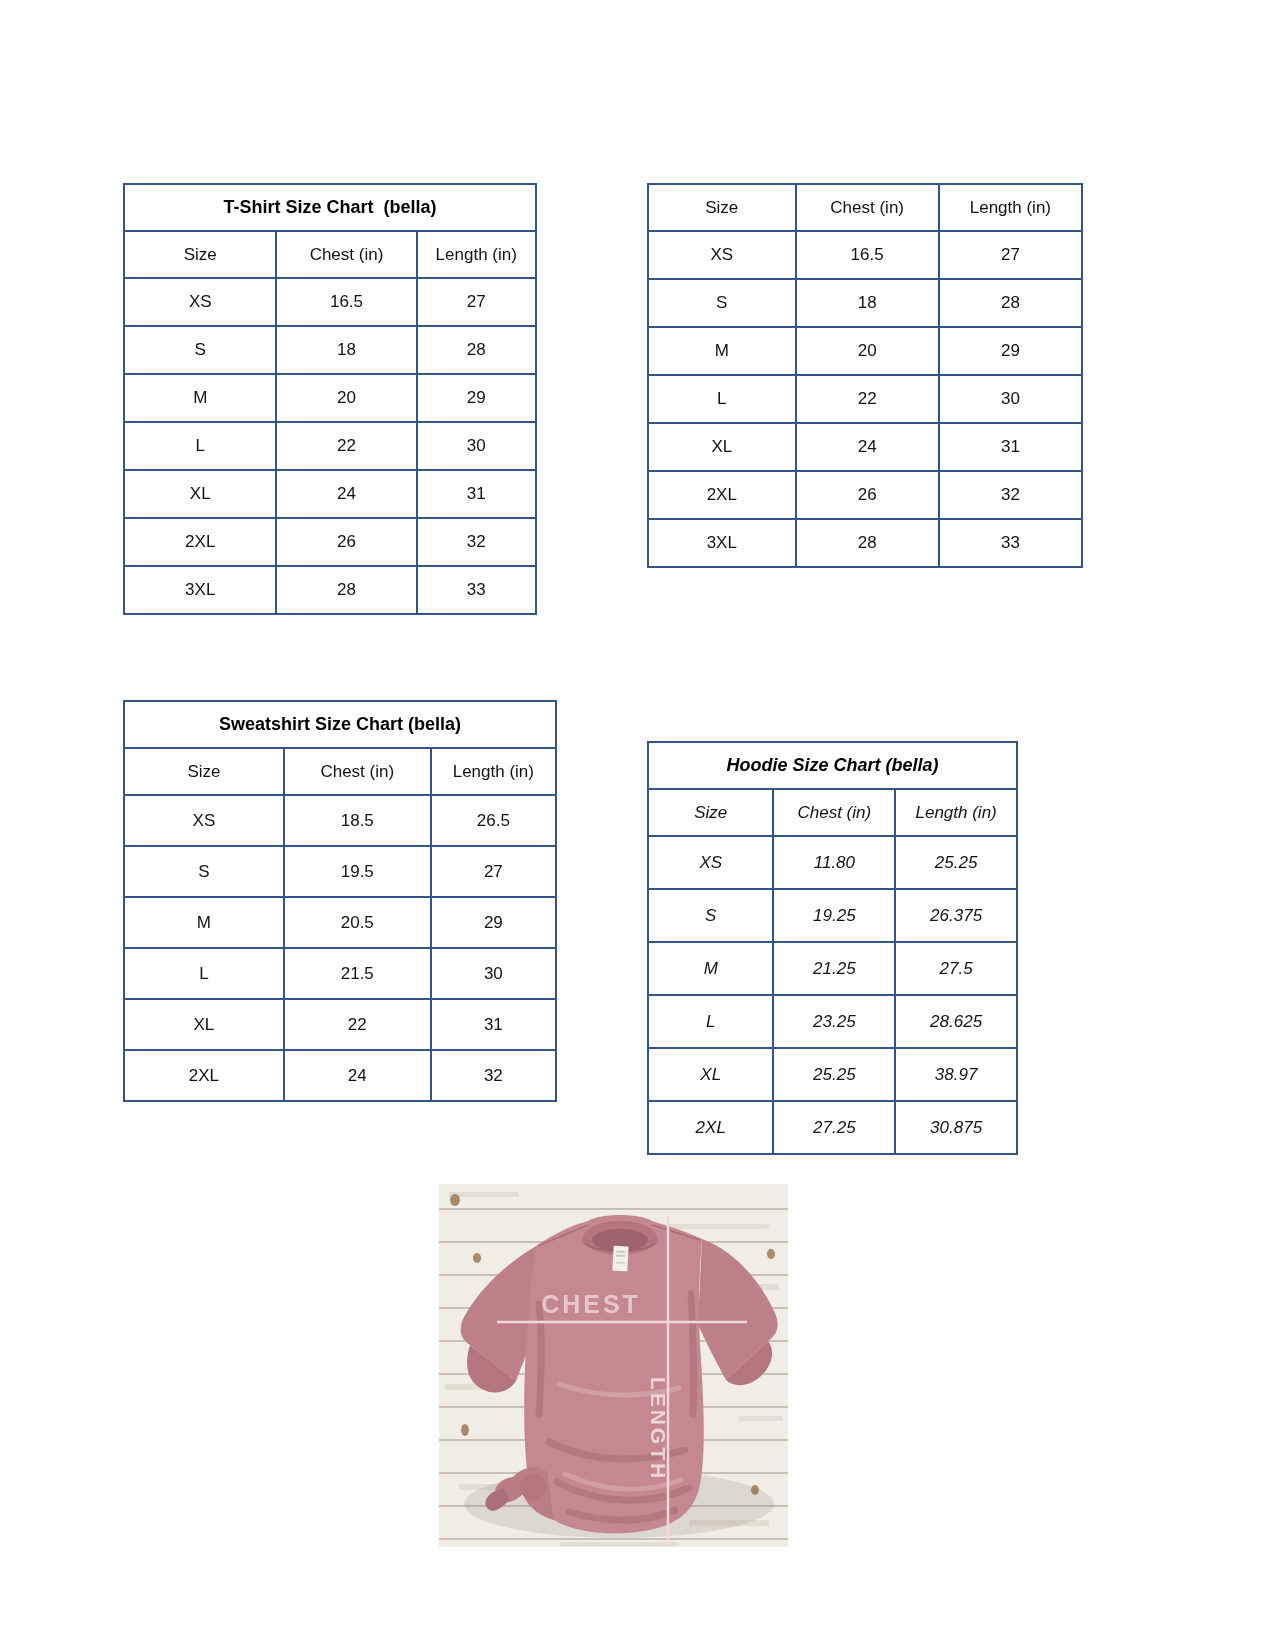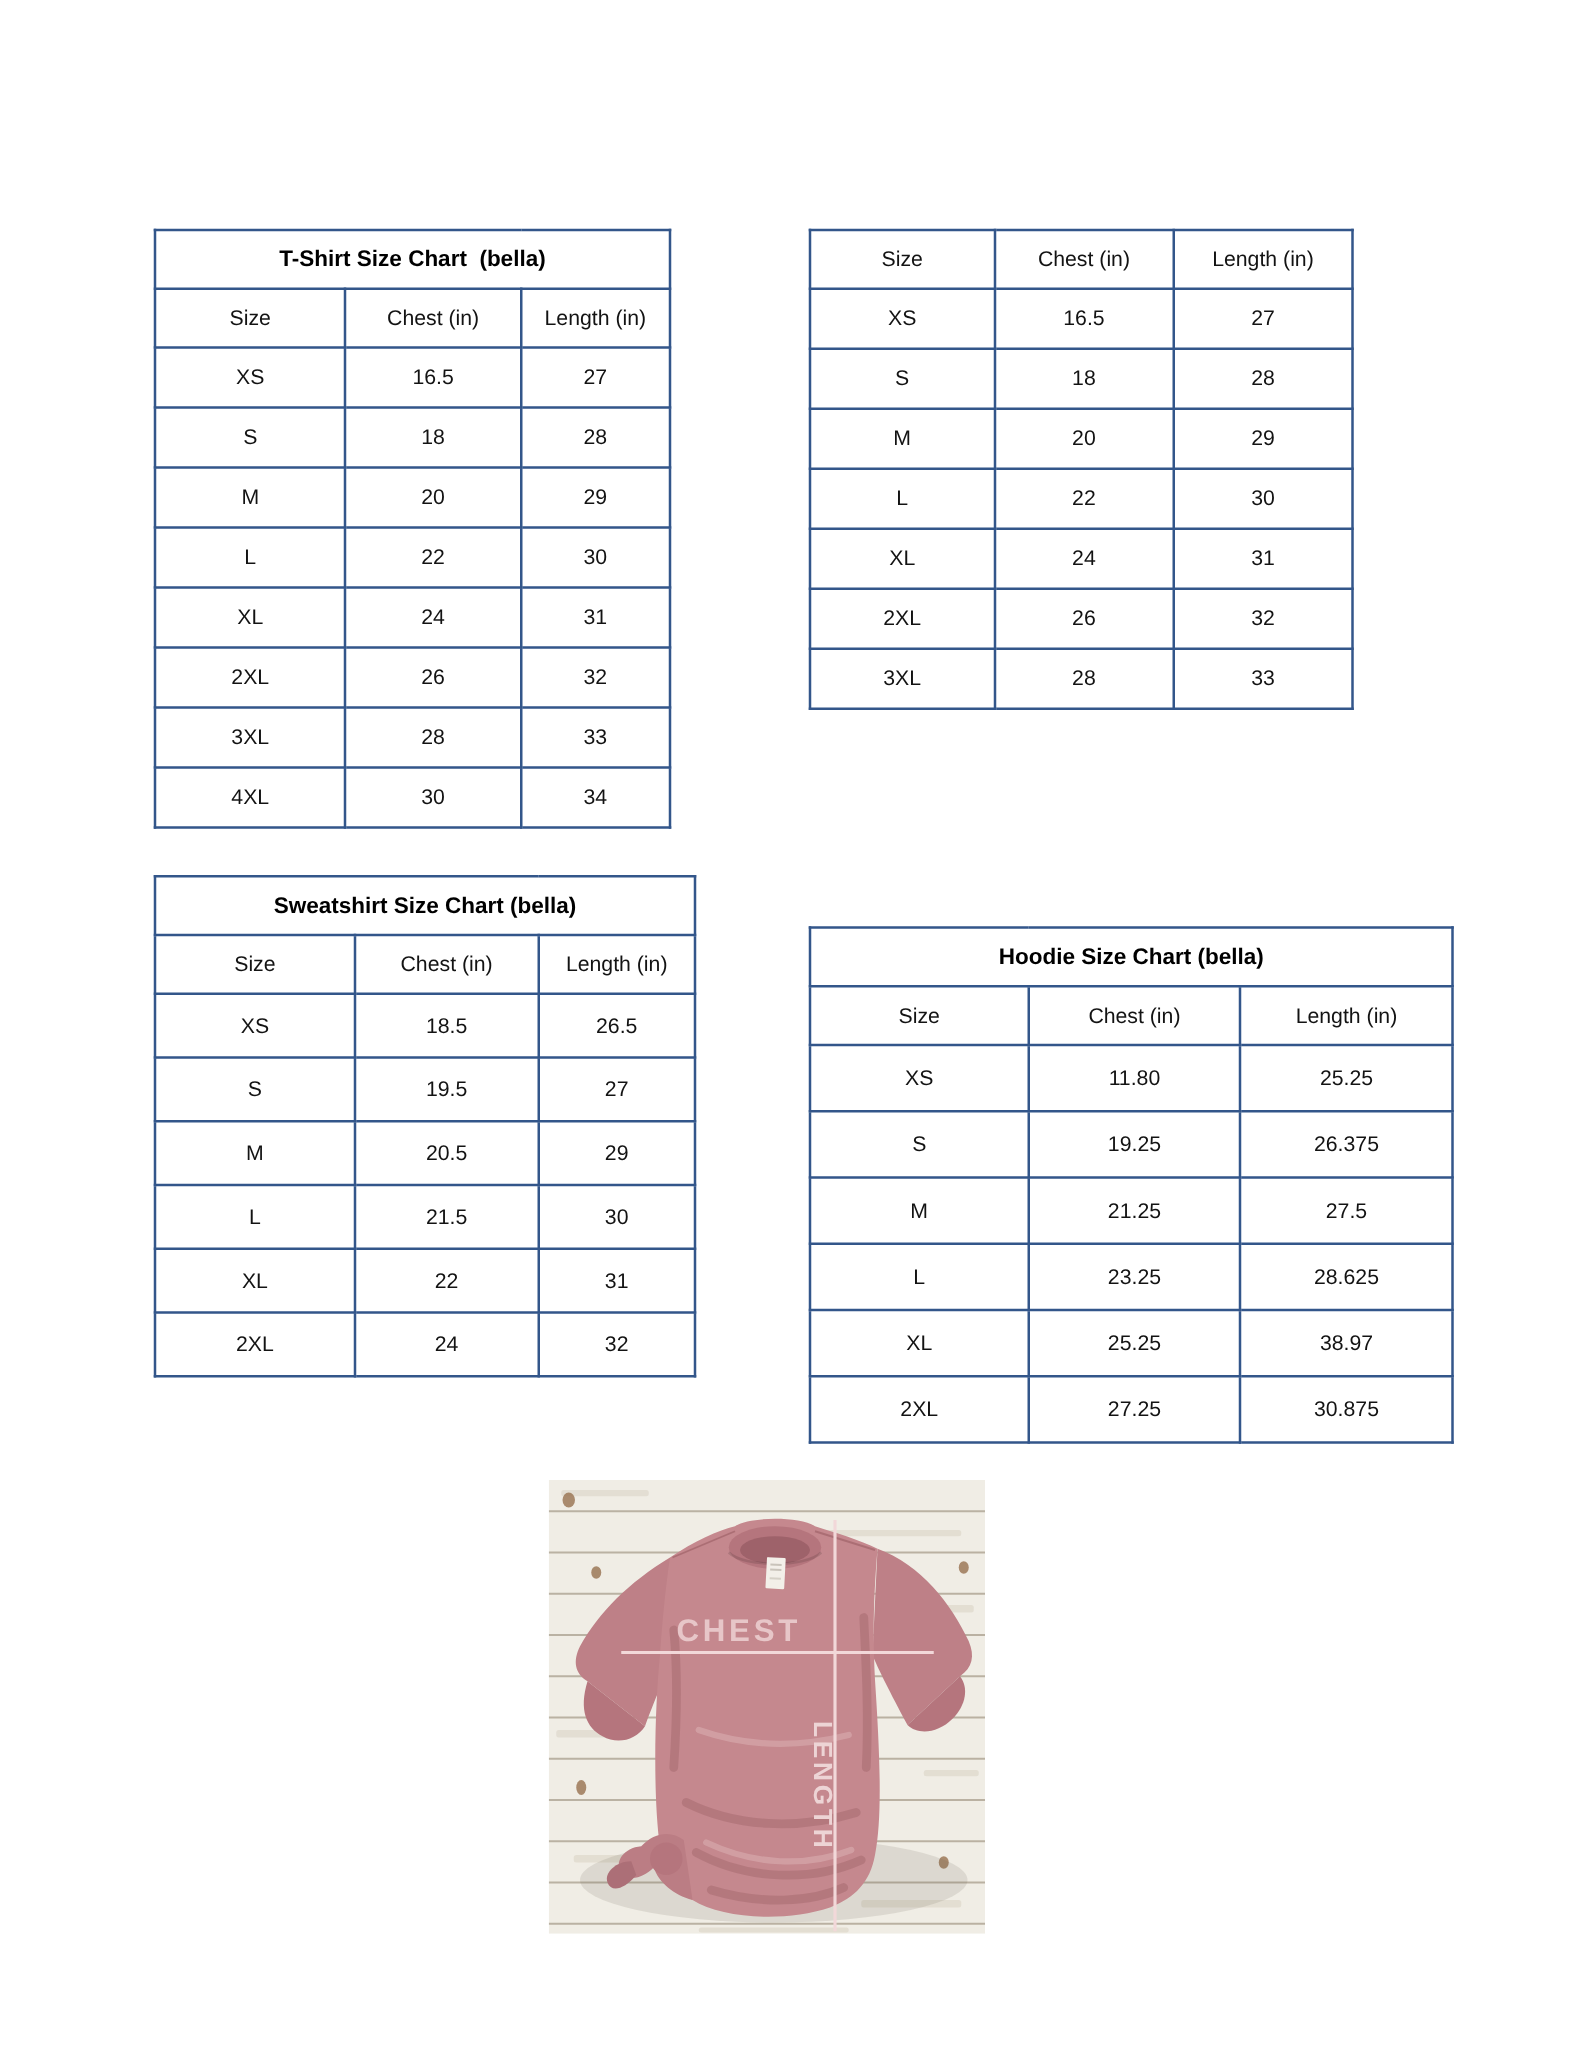--- a/index.html
+++ b/index.html
@@ -35,21 +35,21 @@
     white-space:pre;
     color:#000;
   }
   .size-table thead th.col-head{height:45px;}
   .rows-46 tbody td{height:46px;}
   .rows-49 tbody td{height:49px;}
   .rows-51 tbody td{height:51px;}
   #table-tshirt{left:123px;top:183px;width:414px;}
   #table-longsleeve{left:647px;top:183px;width:436px;}
   #table-sweatshirt{left:123px;top:700px;width:434px;}
-  #table-hoodie{left:647px;top:741px;width:516px;}
+  #table-hoodie{left:647px;top:741px;width:371px;font-style:italic;}
   .photo-wrap{
     position:absolute;
     left:439px;
     top:1184px;
     width:322px;
     height:363px;
   }
 </style>
 </head>
 <body>
@@ -100,25 +100,20 @@
         </tr>
         <tr>
           <td>2XL</td>
           <td>26</td>
           <td>32</td>
         </tr>
         <tr>
           <td>3XL</td>
           <td>28</td>
           <td>33</td>
-        </tr>
-        <tr>
-          <td>4XL</td>
-          <td>30</td>
-          <td>34</td>
         </tr>
       </tbody>
   </table>
 
   <table class="size-table rows-46" id="table-longsleeve">
     <colgroup>
         <col style="width:34%">
         <col style="width:33%">
         <col style="width:33%">
       </colgroup>

